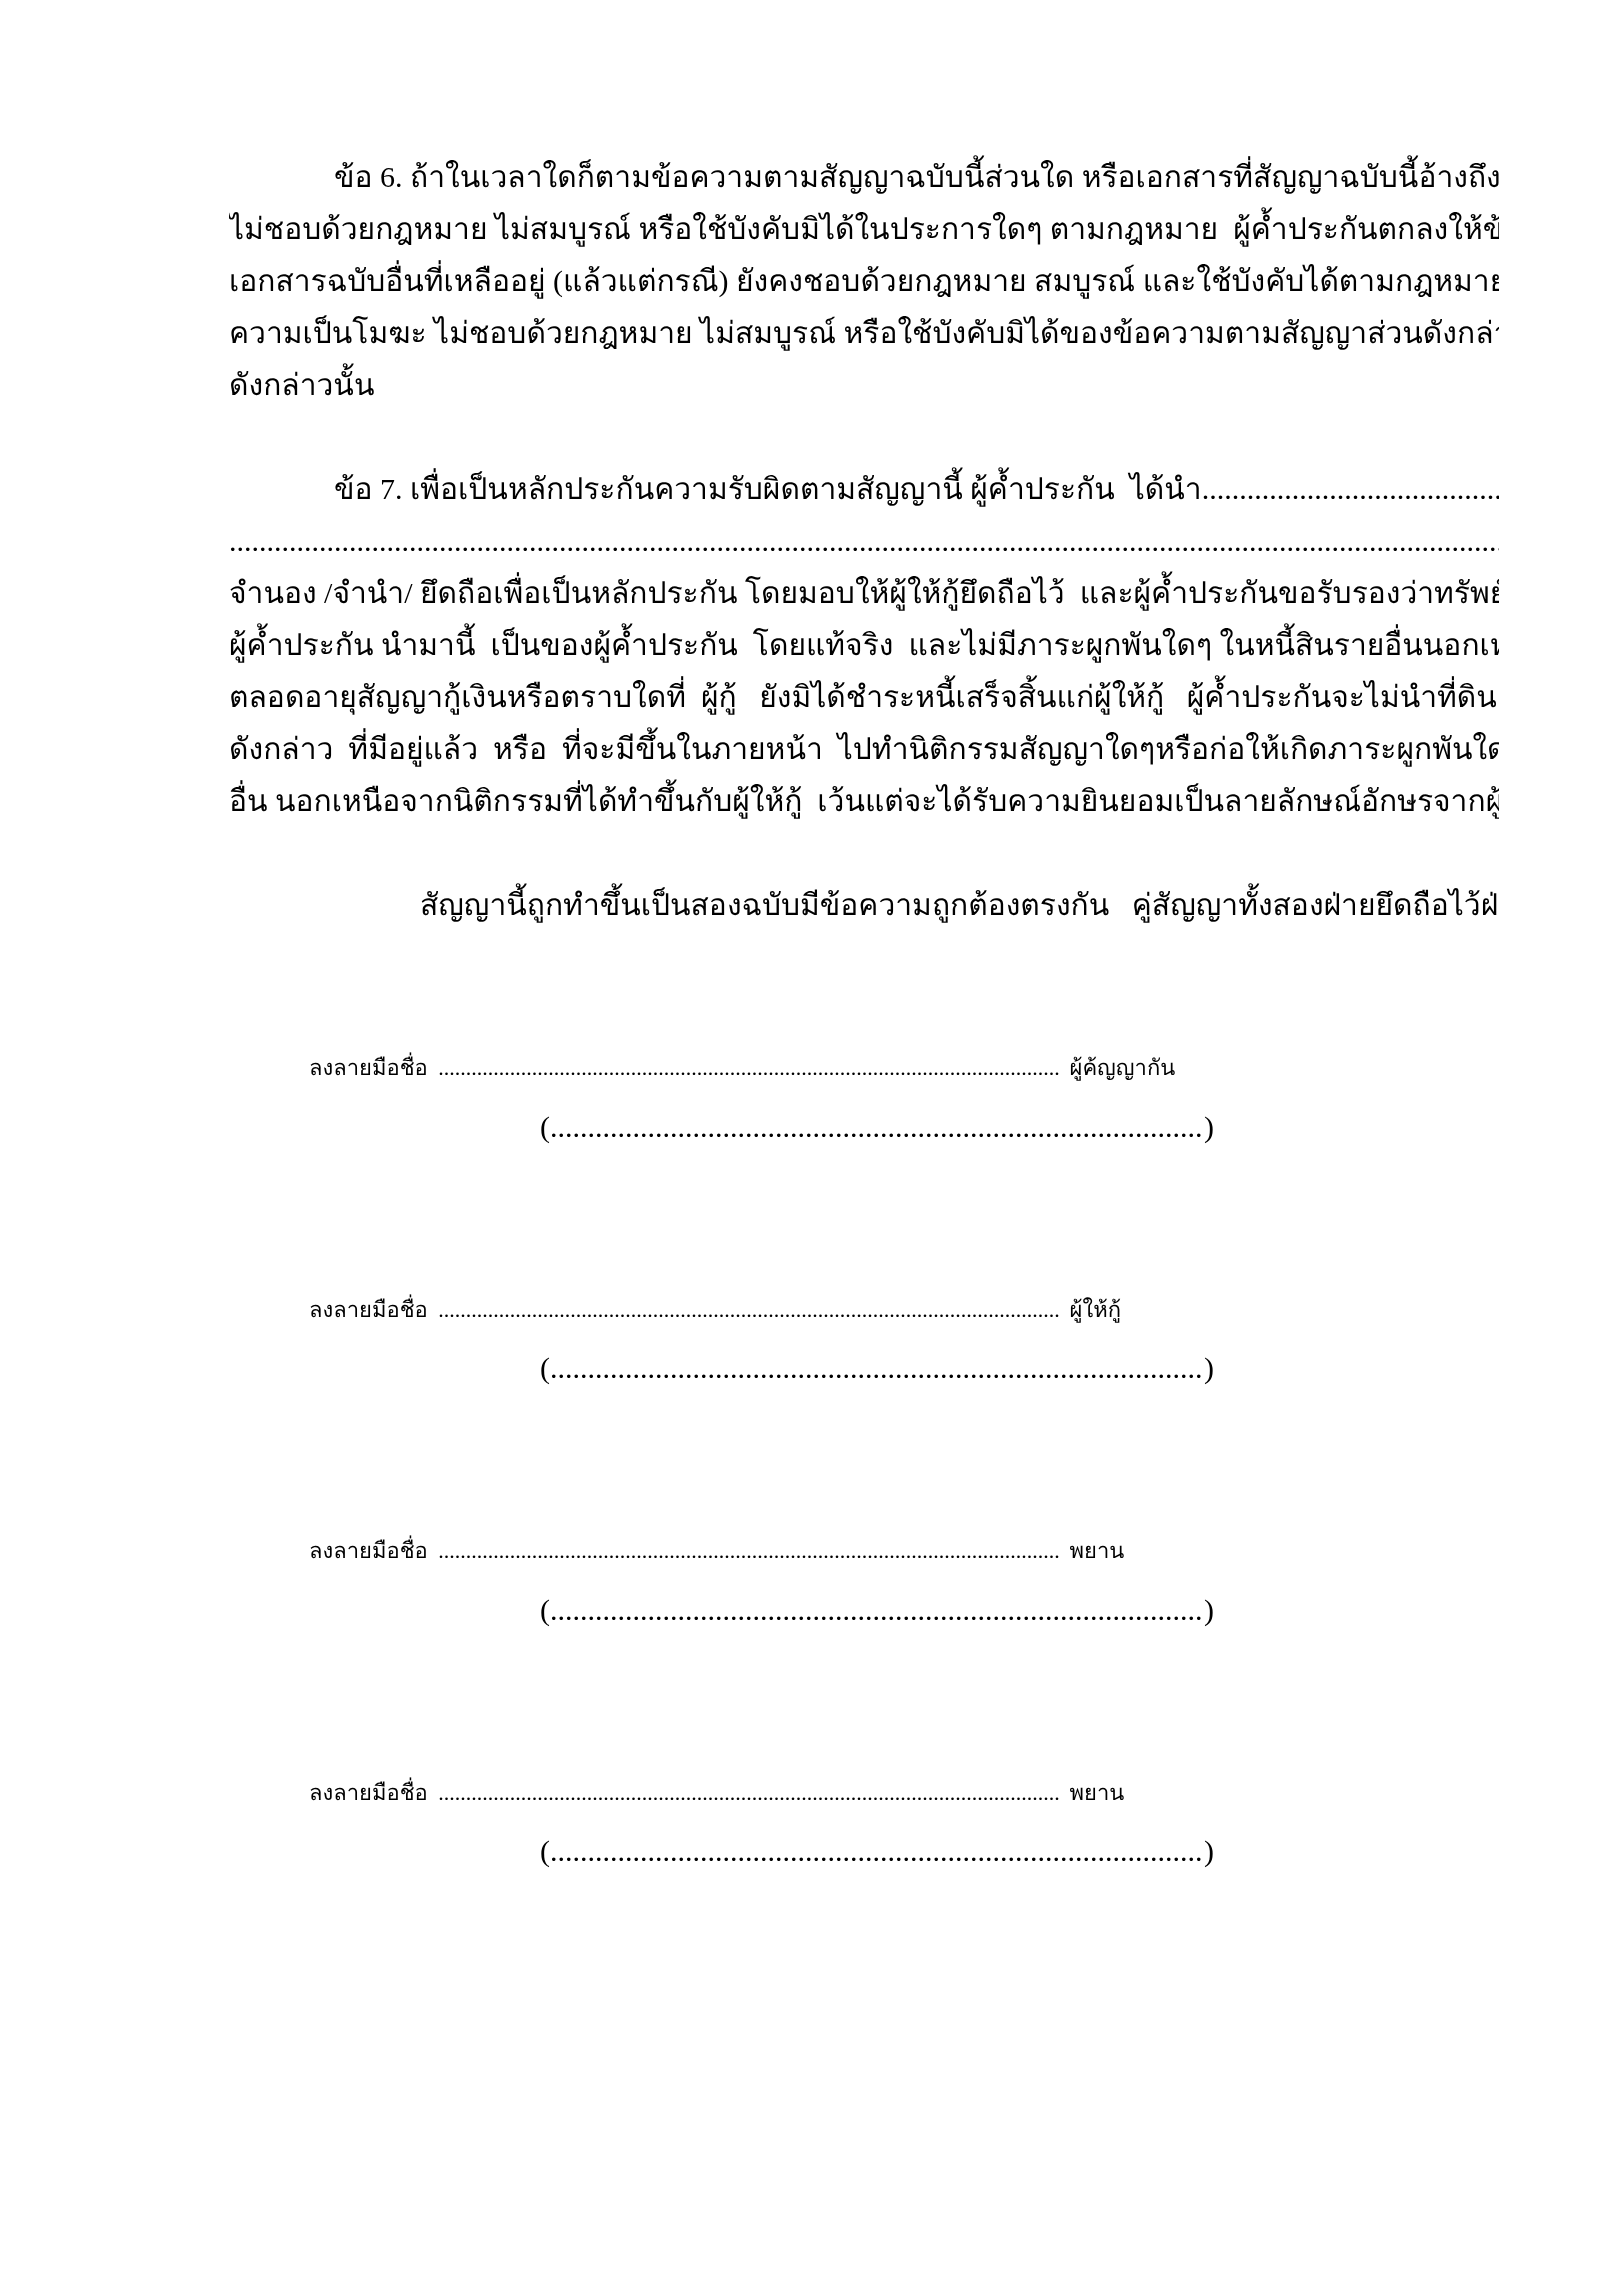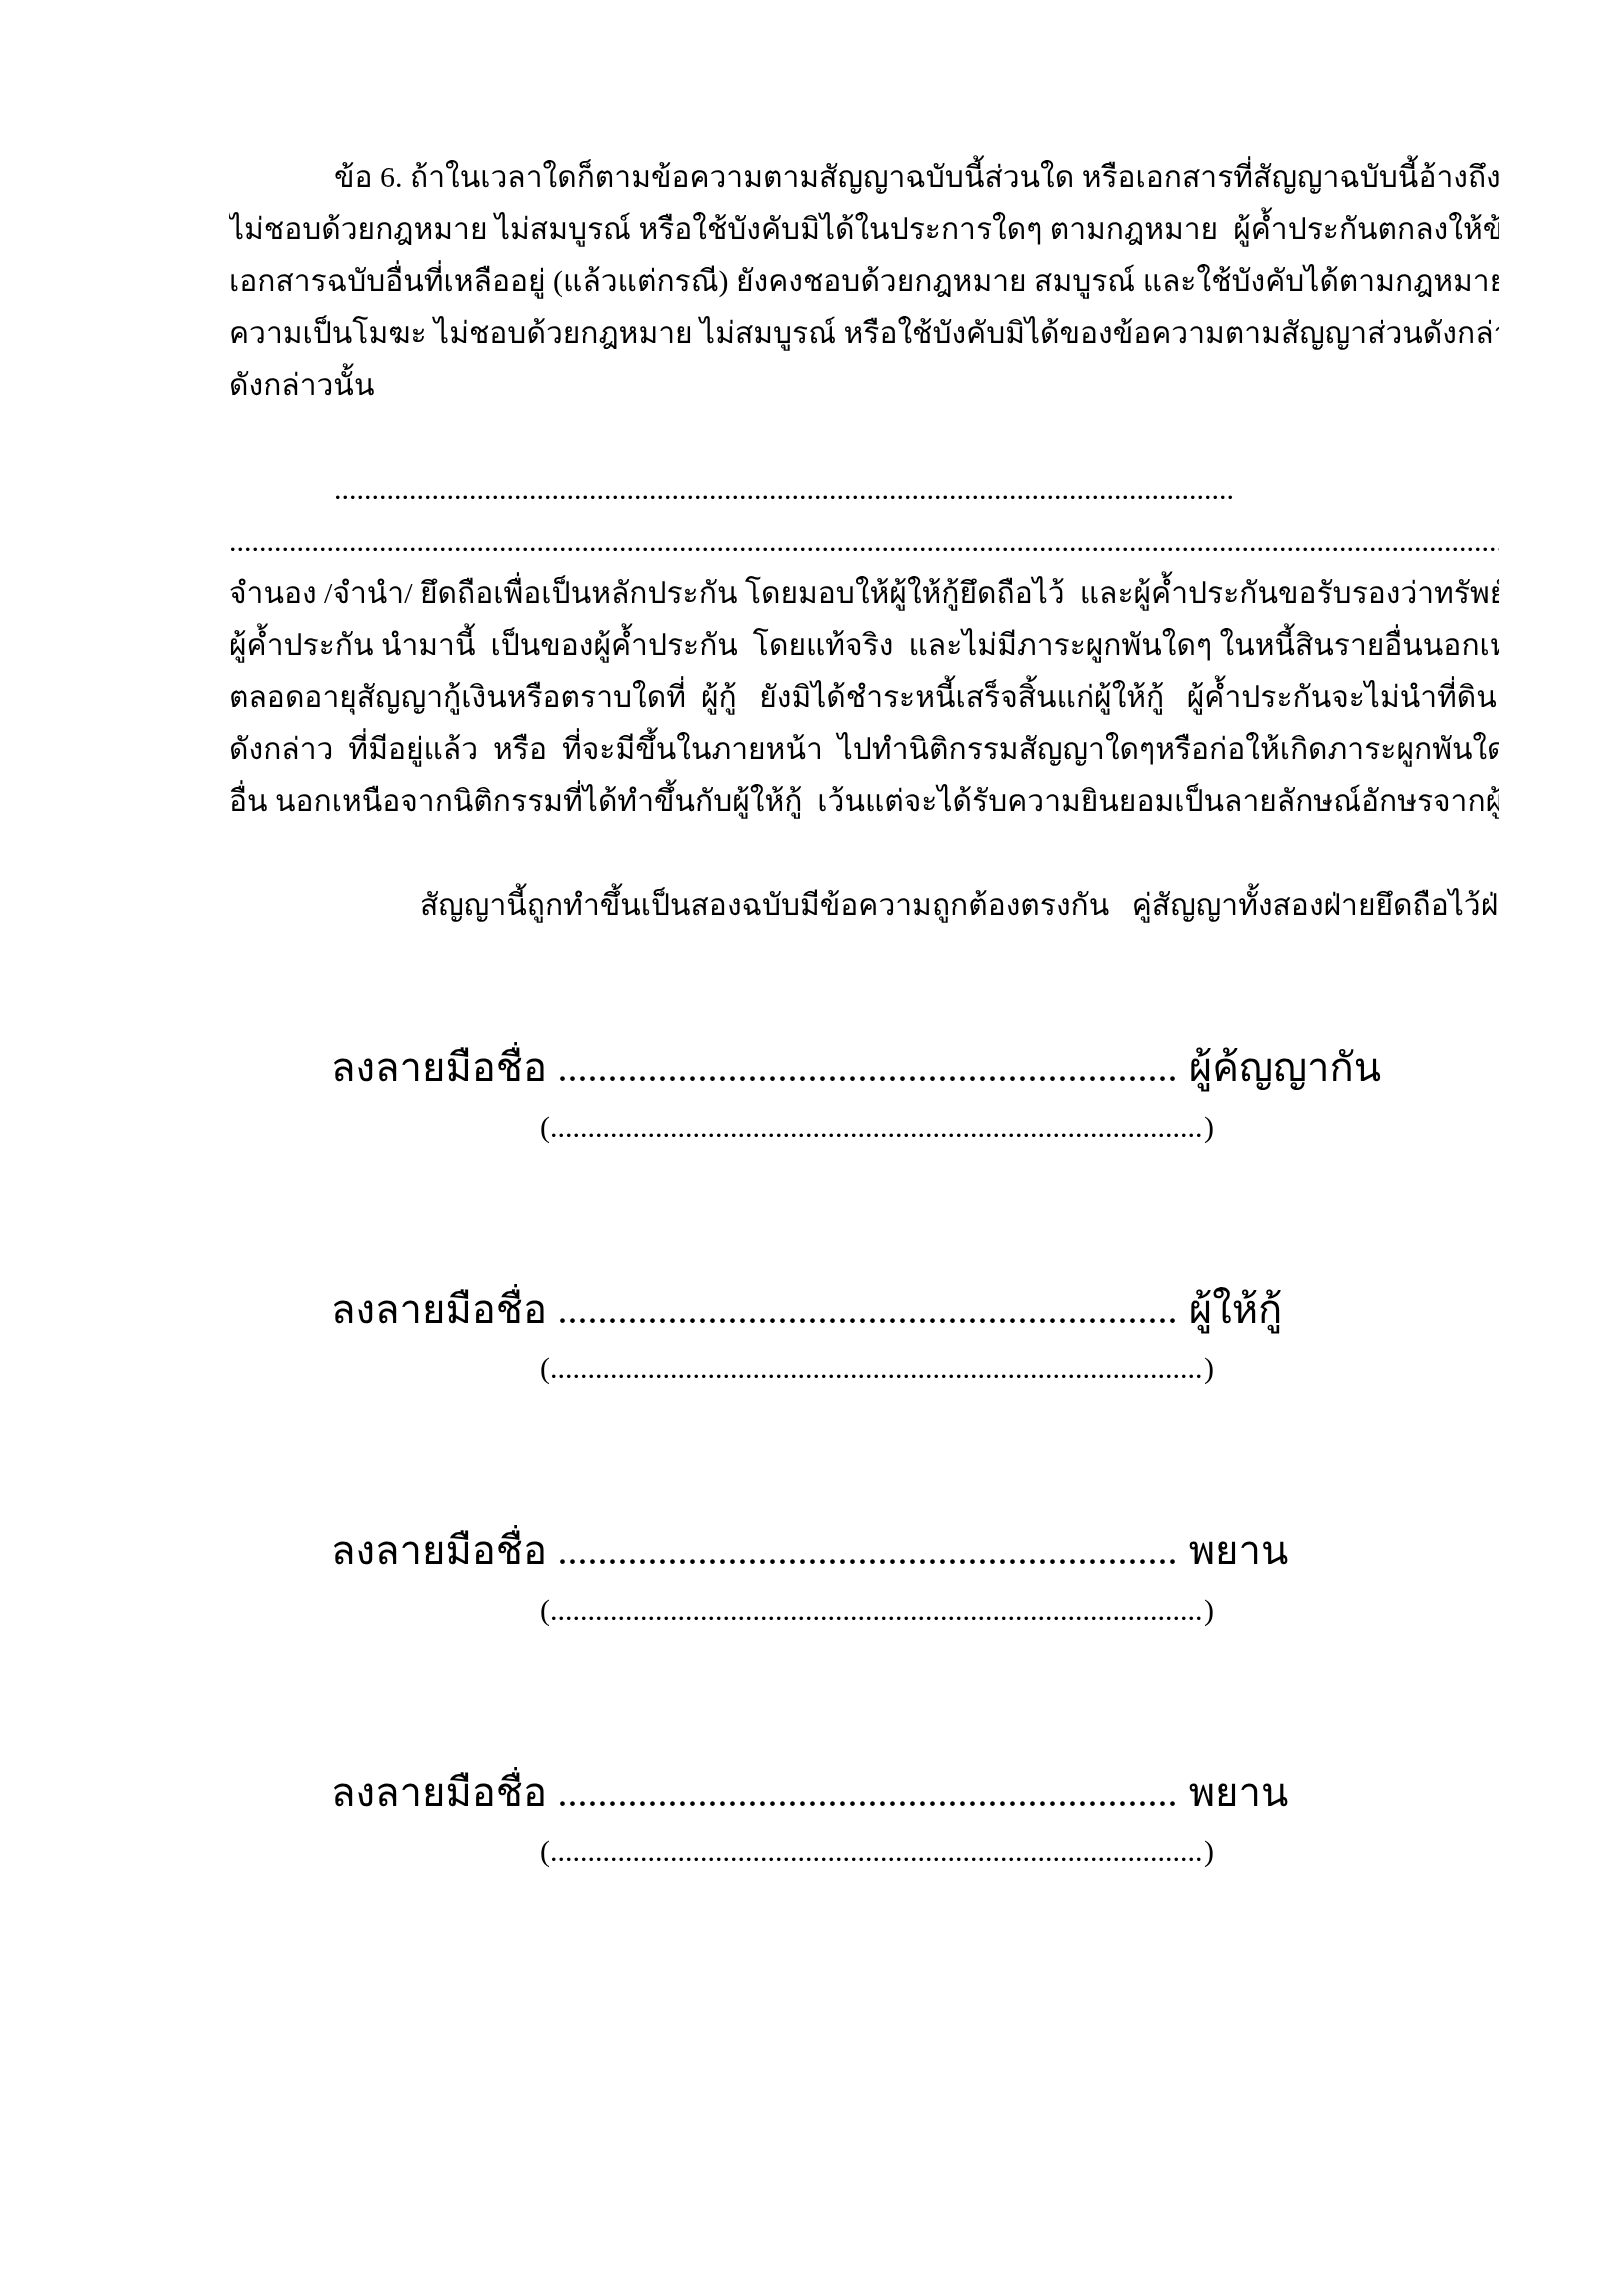--- a/index.html
+++ b/index.html
@@ -33,24 +33,24 @@
     min-width: 0;
     overflow: hidden;
     white-space: pre;
   }
   .dots-clip { overflow: hidden; white-space: pre; }
 
   .signatures { margin-top: 111px; }
   .sig-block { margin-bottom: 131px; }
   .sig-row {
     display: flex;
-    margin-left: 102px;
+    margin-left: 80px;
     height: 52px;
     line-height: 52px;
-    font-size: 40px;
+    font-size: 22px;
     white-space: pre;
     overflow: hidden;
   }
   .sig-label { flex: none; margin-right: 10.5px; }
   .sig-dots {
     flex: none;
     width: 622px;
     overflow: hidden;
     white-space: pre;
   }
@@ -84,20 +84,21 @@
     <div class="line">ไม่ชอบด้วยกฎหมาย ไม่สมบูรณ์ หรือใช้บังคับมิได้ในประการใดๆ ตามกฎหมาย  ผู้ค้ำประกันตกลงให้ข้อความในส่วนอื่นๆ หรือ</div>
     <div class="line">เอกสารฉบับอื่นที่เหลืออยู่ (แล้วแต่กรณี) ยังคงชอบด้วยกฎหมาย สมบูรณ์ และใช้บังคับได้ตามกฎหมาย และไม่เสื่อมเสียไปเพราะ</div>
     <div class="line">ความเป็นโมฆะ ไม่ชอบด้วยกฎหมาย ไม่สมบูรณ์ หรือใช้บังคับมิได้ของข้อความตามสัญญาส่วนดังกล่าว หรือเอกสารฉบับ</div>
     <div class="line">ดังกล่าวนั้น</div>
   </div>
 
   <div class="blank-line"></div>
 
   <div>
     <div class="line indent1 fill-line">
+      <span>ข้อ 7. เพื่อเป็นหลักประกันความรับผิดตามสัญญานี้ ผู้ค้ำประกัน  ได้นำ</span>
       <span class="dots">........................................................................................................................</span>
     </div>
     <div class="line dots-clip">..........................................................................................................................................................................................................................................................</div>
     <div class="line">จำนอง /จำนำ/ ยึดถือเพื่อเป็นหลักประกัน โดยมอบให้ผู้ให้กู้ยึดถือไว้  และผู้ค้ำประกันขอรับรองว่าทรัพย์สินซึ่ง</div>
     <div class="line">ผู้ค้ำประกัน นำมานี้  เป็นของผู้ค้ำประกัน  โดยแท้จริง  และไม่มีภาระผูกพันใดๆ ในหนี้สินรายอื่นนอกเหนือในทรัพย์สินนี้เลย  ซึ่ง</div>
     <div class="line">ตลอดอายุสัญญากู้เงินหรือตราบใดที่  ผู้กู้   ยังมิได้ชำระหนี้เสร็จสิ้นแก่ผู้ให้กู้   ผู้ค้ำประกันจะไม่นำที่ดินและสิ่งปลูกสร้างบนที่ดิน</div>
     <div class="line">ดังกล่าว  ที่มีอยู่แล้ว  หรือ  ที่จะมีขึ้นในภายหน้า  ไปทำนิติกรรมสัญญาใดๆหรือก่อให้เกิดภาระผูกพันใดๆ  กับบุคคลหรือนิติบุคคล</div>
     <div class="line">อื่น นอกเหนือจากนิติกรรมที่ได้ทำขึ้นกับผู้ให้กู้  เว้นแต่จะได้รับความยินยอมเป็นลายลักษณ์อักษรจากผู้ให้กู้เสียก่อน</div>
   </div>
 

